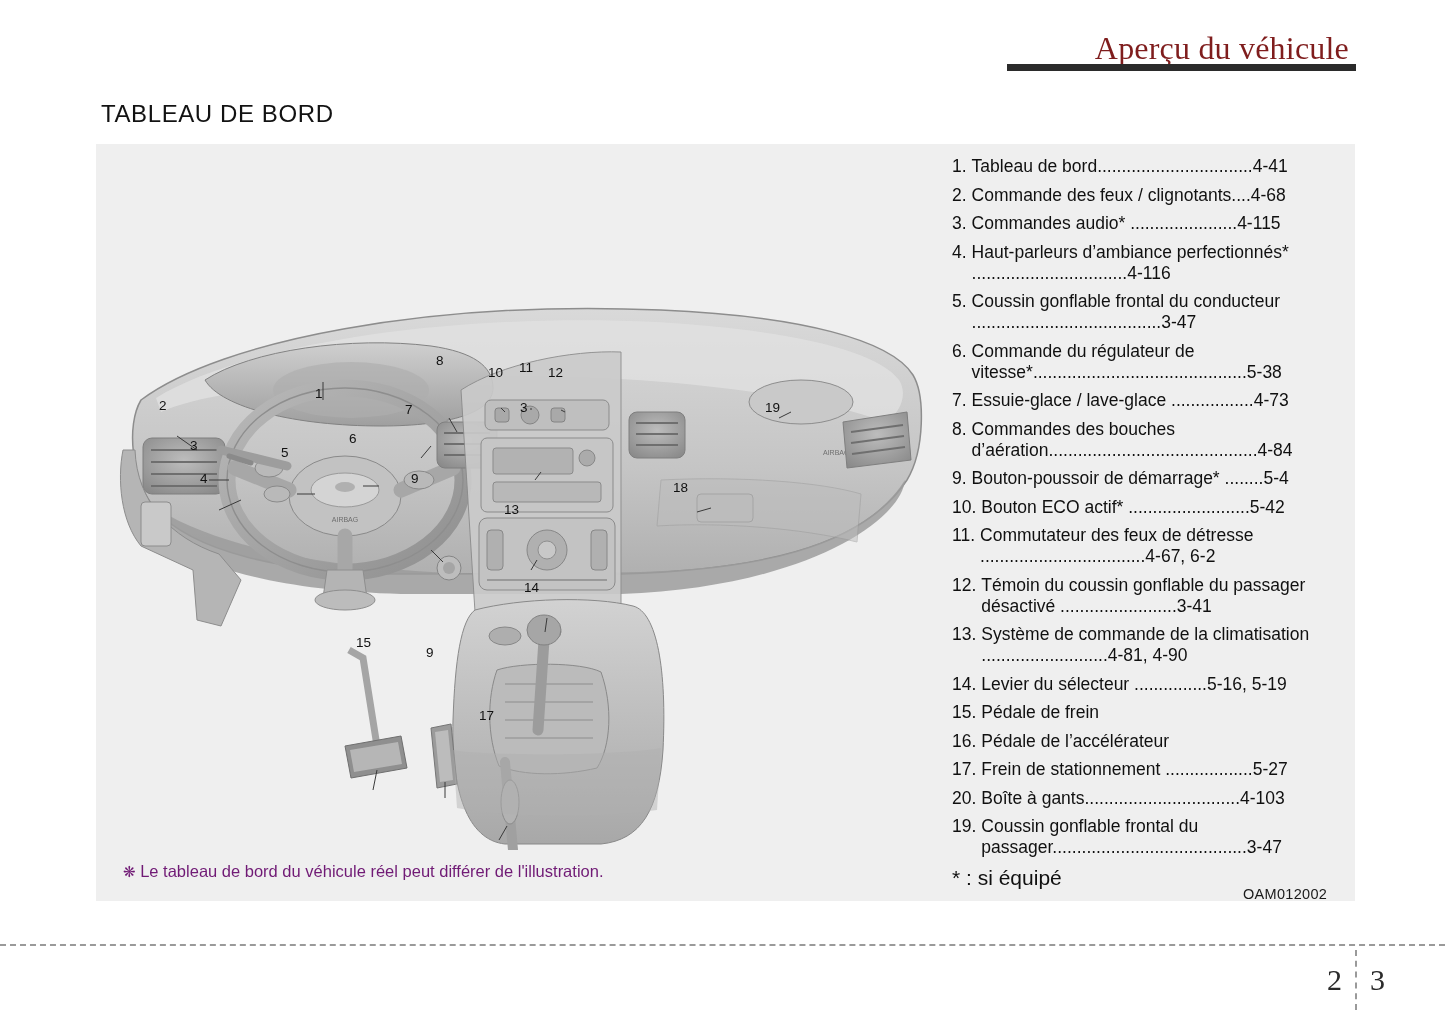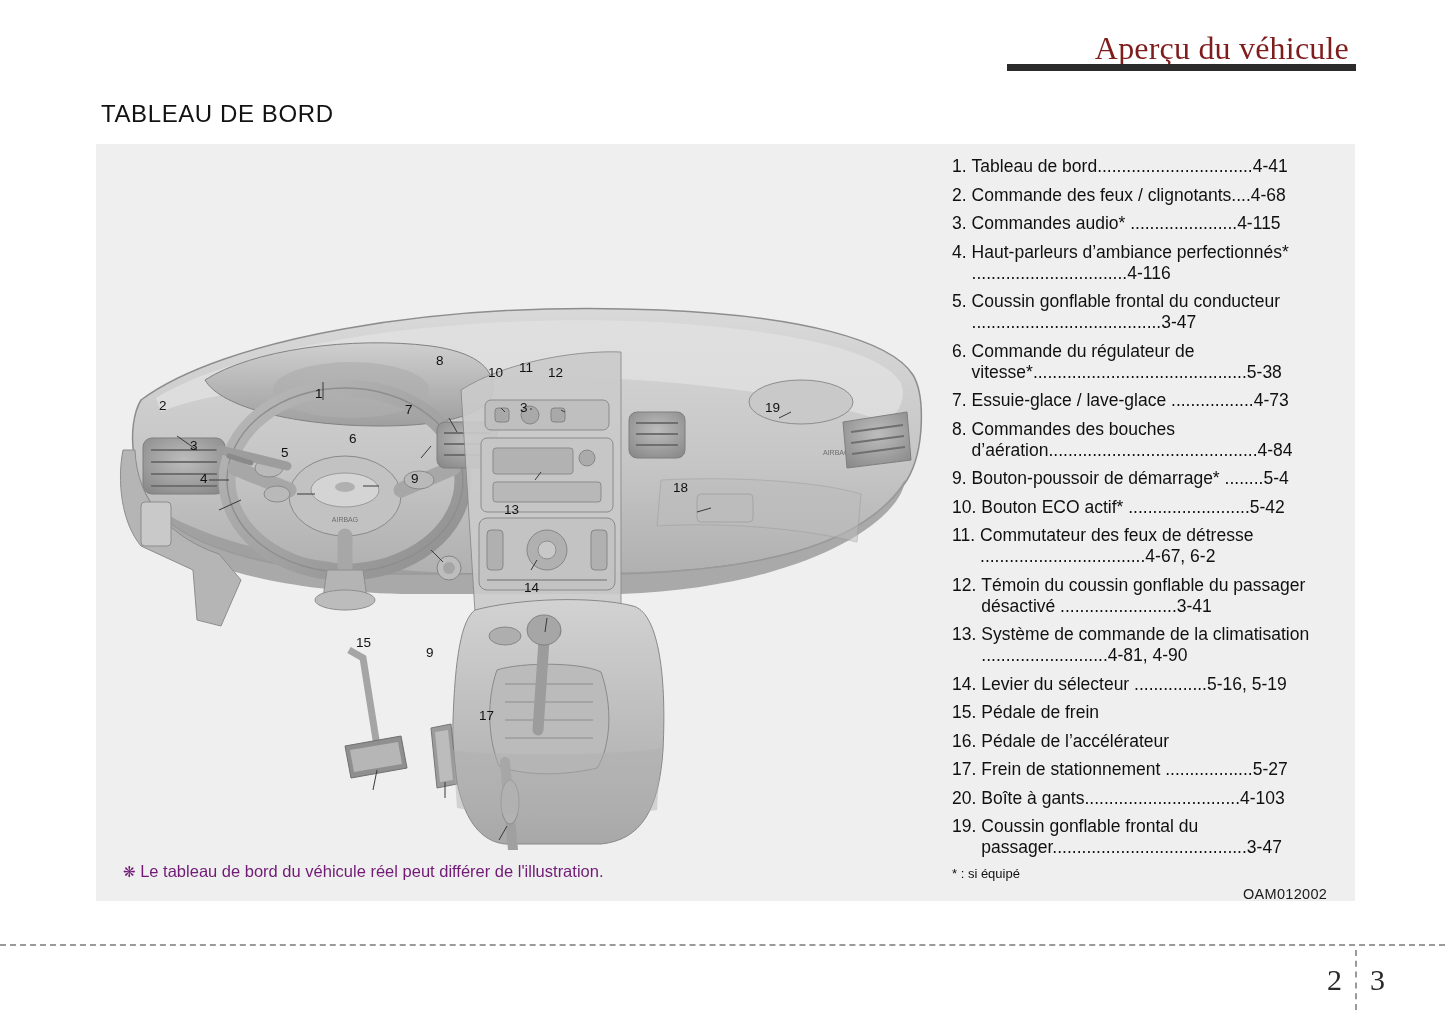--- a/index.html
+++ b/index.html
@@ -91,21 +91,21 @@
     display: flex;
   }
   .legend-num {
     flex: 0 0 auto;
     padding-right: 5px;
   }
   .legend-text {
     flex: 1 1 auto;
   }
   .legend-note {
-    font-size: 13px;
+    font-size: 21px;
     color: #101010;
     margin-top: 2px;
   }
 
   
   .figure-note {
     position: absolute;
     top: 862px;
     left: 123px;
     font-size: 16.5px;

